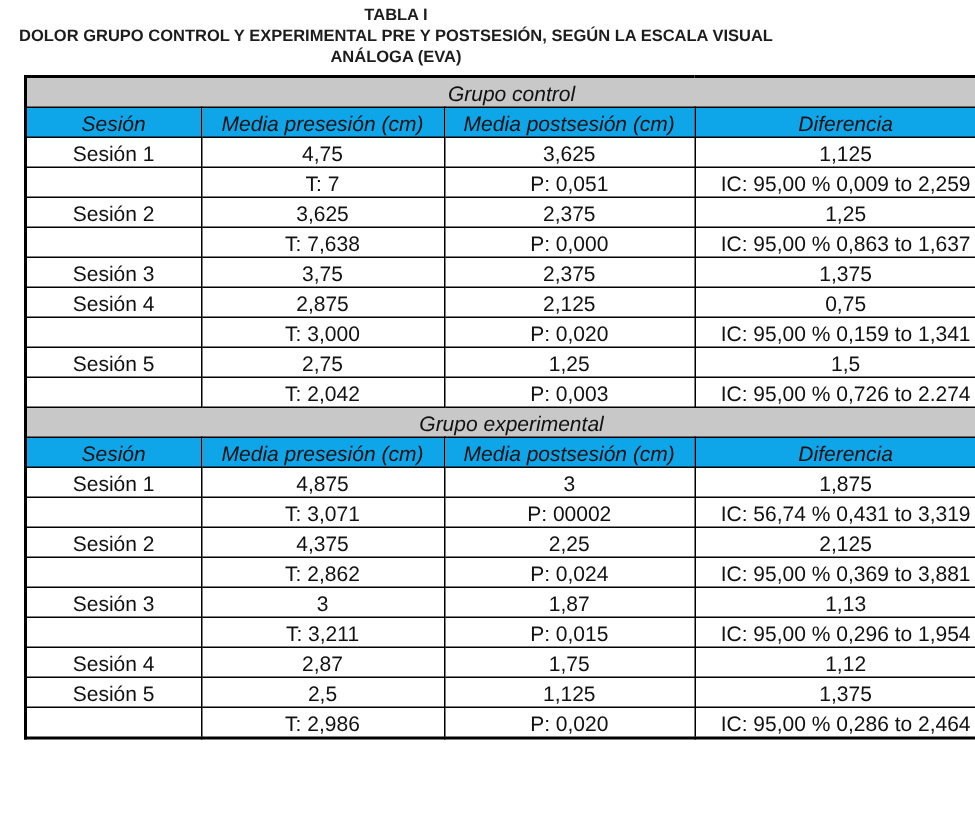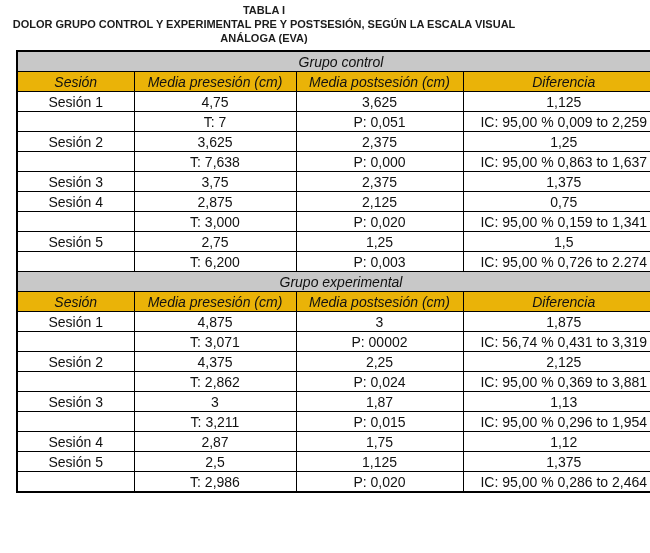--- a/index.html
+++ b/index.html
@@ -42,21 +42,21 @@
   }
   table.data-table {
     border: 2px solid #000000;
   }
   td.band {
     background: #c8c8c8;
     font-style: italic;
     font-weight: normal;
   }
   td.colhead {
-    background: #eab308;
+    background: #0ea5e9;
     font-style: italic;
   }
   col.c1 { width: 117px; }
   col.c2 { width: 162px; }
   col.c3 { width: 167px; }
   col.c4 { width: 202px; }
 </style>
 </head>
 <body>
 
@@ -126,21 +126,21 @@
           <td>IC: 95,00 % 0,159 to 1,341</td>
         </tr>
         <tr>
           <td>Sesión 5</td>
           <td>2,75</td>
           <td>1,25</td>
           <td>1,5</td>
         </tr>
         <tr>
           <td></td>
-          <td>T: 6,200</td>
+          <td>T: 2,042</td>
           <td>P: 0,003</td>
           <td>IC: 95,00 % 0,726 to 2.274</td>
         </tr>
         <tr>
           <td colspan="4" class="band">Grupo experimental</td>
         </tr>
         <tr>
           <td class="colhead">Sesión</td>
           <td class="colhead">Media presesión (cm)</td>
           <td class="colhead">Media postsesión (cm)</td>

